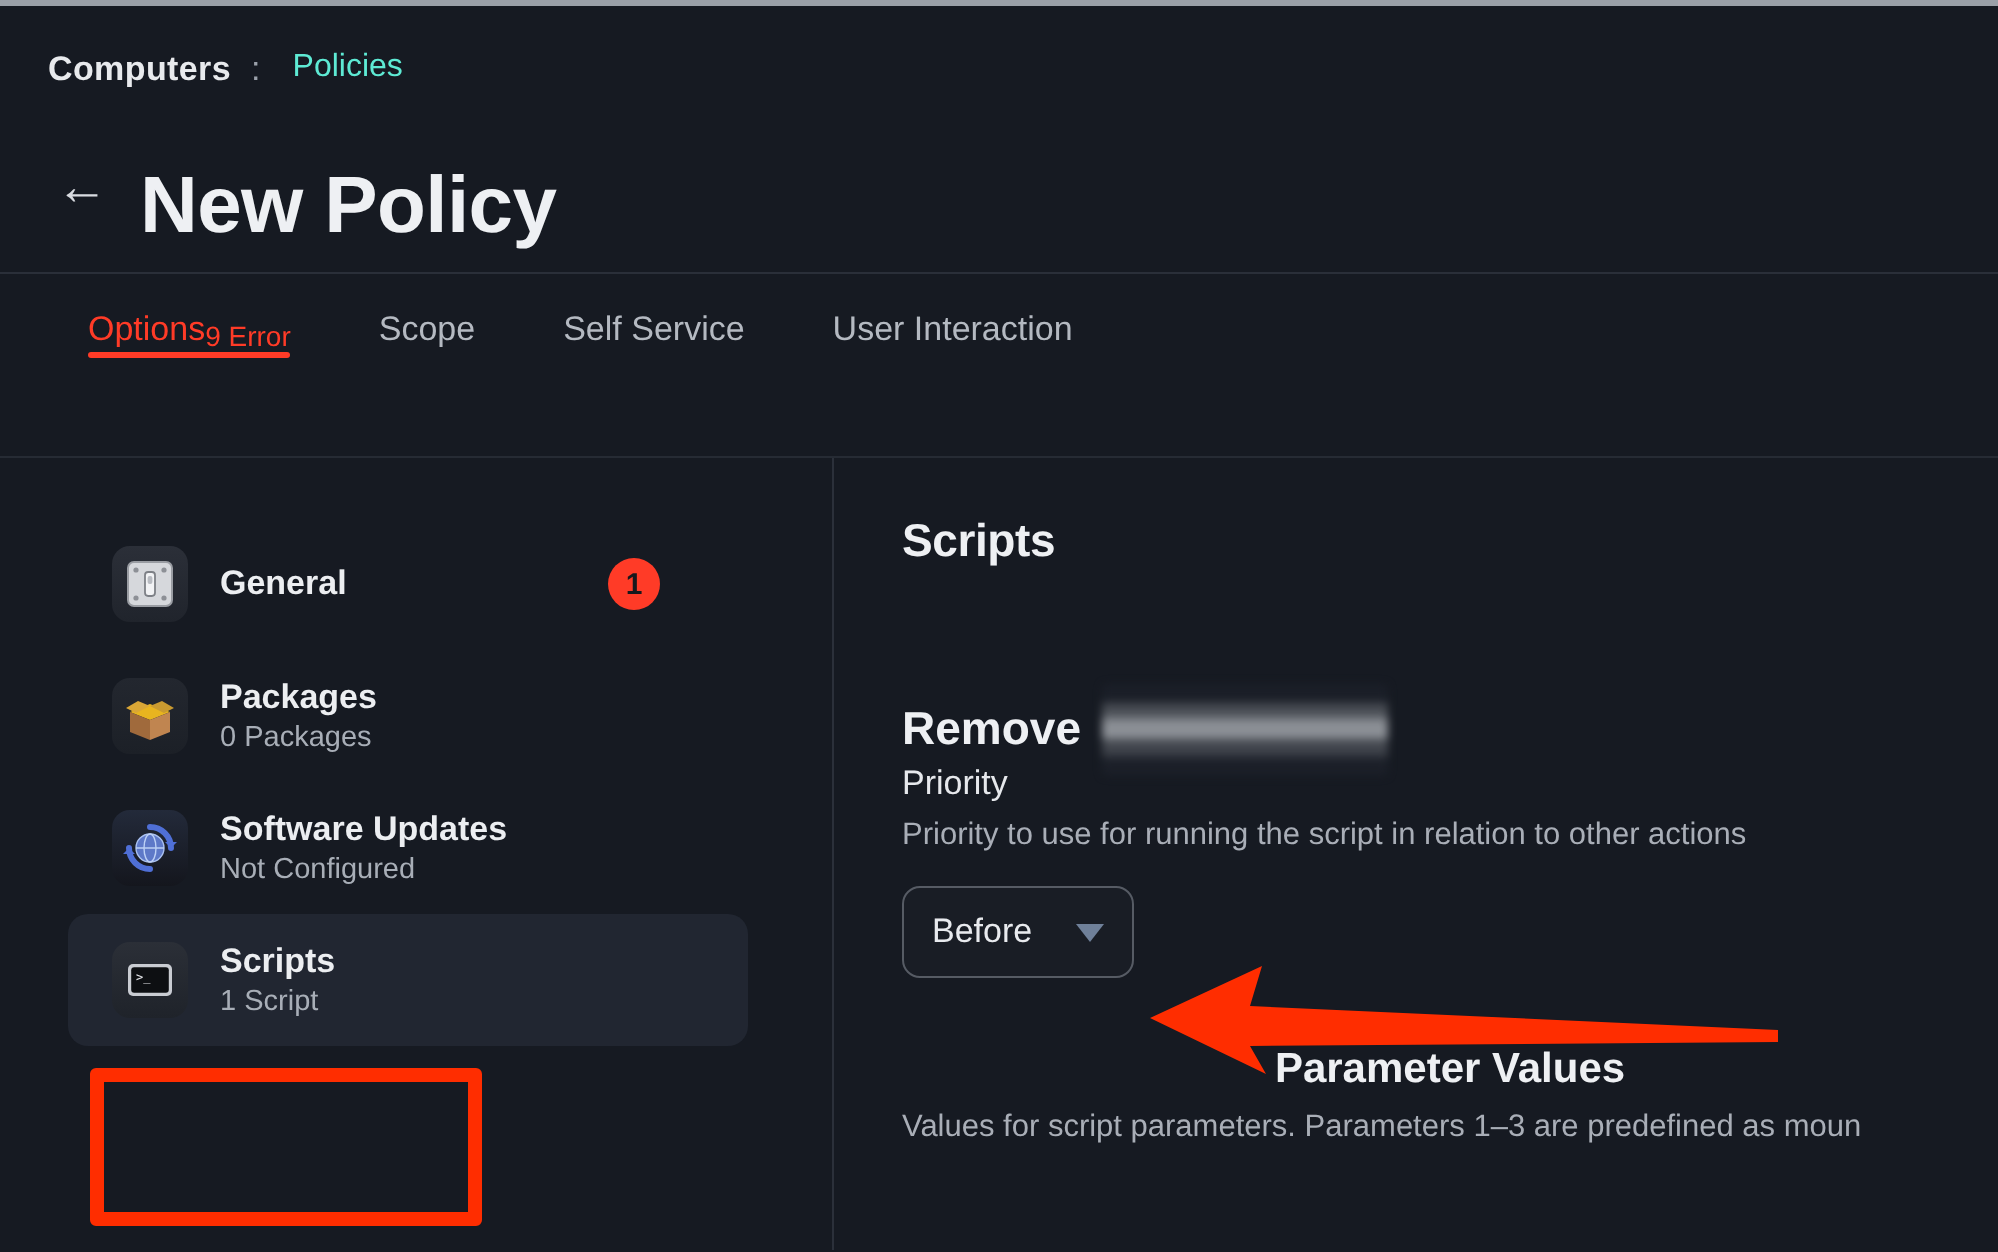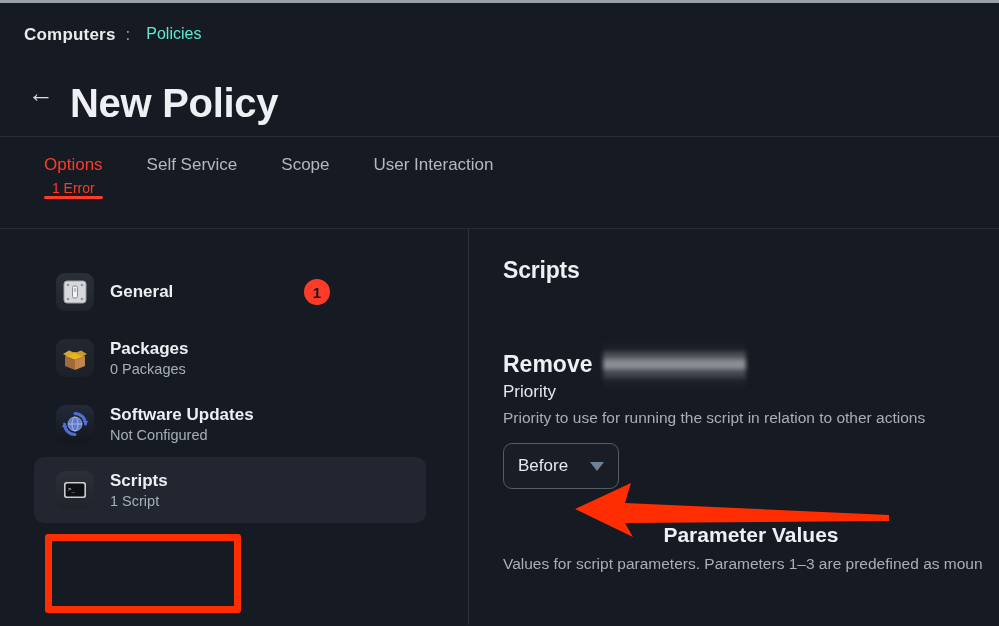--- a/index.html
+++ b/index.html
@@ -86,21 +86,21 @@
     display: flex;
     align-items: flex-start;
     gap: 0;
     border-bottom: 1px solid #262b34;
   }
   .tab {
     position: relative;
     padding: 18px 22px 0 0;
     cursor: pointer;
     display: flex;
-    flex-direction: column;
+    flex-direction: row;
     align-items: flex-start;
   }
   .tab + .tab { padding-left: 22px; }
   .tab-label {
     font-size: 17px;
     color: #b4b9c1;
     white-space: nowrap;
   }
   .tab.active .tab-label { color: #ff3b27; }
   .tab-sub {
@@ -122,21 +122,21 @@
 
   
   .body {
     position: relative;
     display: flex;
     height: 396px;
   }
 
   .sidebar {
     position: relative;
-    width: 469px;
+    width: 417px;
     background: #161a22;
     border-right: 1px solid #2b303a;
     padding-top: 30px;
   }
 
   .nav-item {
     position: relative;
     display: flex;
     align-items: center;
     height: 66px;
@@ -320,27 +320,27 @@
     </div>
     <div class="title-row">
       <div class="back-arrow">←</div>
       <div class="page-title">New Policy</div>
     </div>
   </div>
 
   <div class="tabs">
     <div class="tab active">
       <span class="tab-label">Options</span>
-      <span class="tab-sub">1 Error</span>
+      <span class="tab-sub">9 Error</span>
+    </div>
+    <div class="tab">
+      <span class="tab-label">Scope</span>
     </div>
     <div class="tab">
       <span class="tab-label">Self Service</span>
-    </div>
-    <div class="tab">
-      <span class="tab-label">Scope</span>
     </div>
     <div class="tab">
       <span class="tab-label">User Interaction</span>
     </div>
   </div>
 
   <div class="body">
 
     <div class="sidebar">
 

